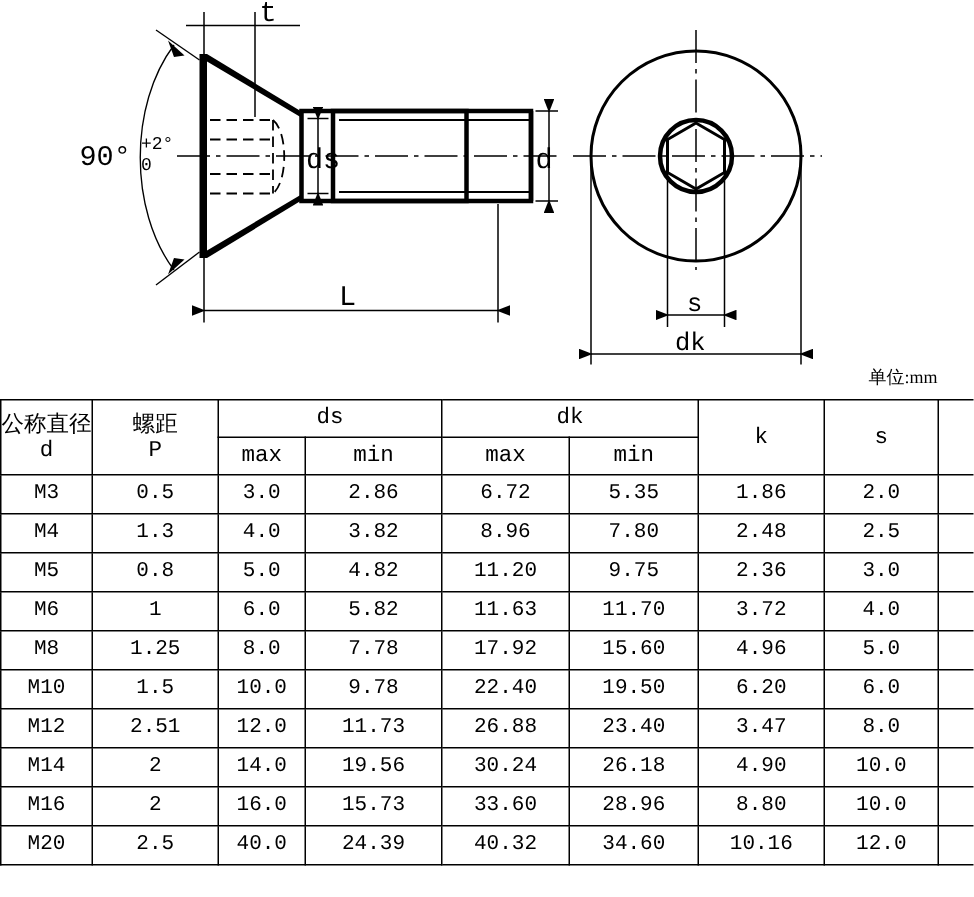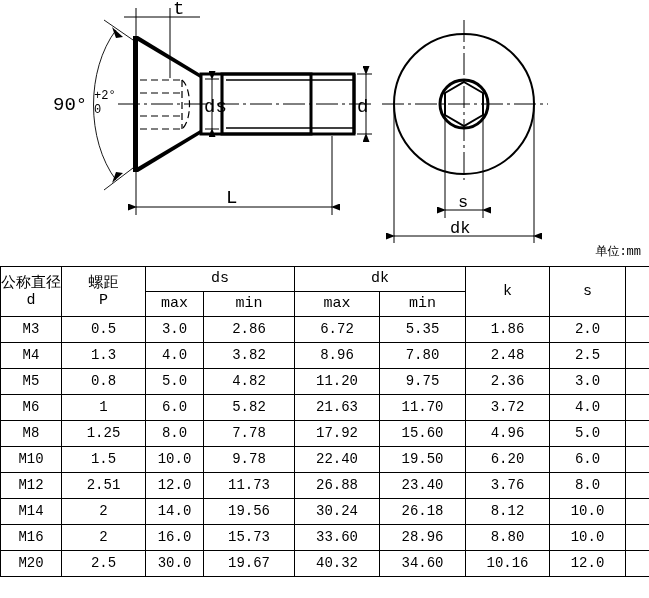--- a/index.html
+++ b/index.html
@@ -29,24 +29,24 @@
     top: 0;
     width: 649px;
     height: 265px;
   }
   #drawing svg {
     display: block;
   }
 
   .unit-note {
     position: absolute;
-    right: 8px;
+    right: 24px;
     top: 243px;
     font-size: 12px;
-    font-family: Liberation Mono, monospace;
+    font-family: Liberation Serif, serif;
     letter-spacing: 0;
     white-space: nowrap;
   }
 
   
   #spec-table-wrap {
     position: absolute;
     left: 0;
     top: 266px;
     width: 649px;
@@ -304,21 +304,21 @@
             <td>9.75</td>
             <td>2.36</td>
             <td>3.0</td>
             <td>1.9</td>
           </tr>
           <tr>
             <td>M6</td>
             <td>1</td>
             <td>6.0</td>
             <td>5.82</td>
-            <td>21.63</td>
+            <td>11.63</td>
             <td>11.70</td>
             <td>3.72</td>
             <td>4.0</td>
             <td>2.2</td>
           </tr>
           <tr>
             <td>M8</td>
             <td>1.25</td>
             <td>8.0</td>
             <td>7.78</td>
@@ -339,51 +339,51 @@
             <td>6.0</td>
             <td>3.6</td>
           </tr>
           <tr>
             <td>M12</td>
             <td>2.51</td>
             <td>12.0</td>
             <td>11.73</td>
             <td>26.88</td>
             <td>23.40</td>
-            <td>3.76</td>
+            <td>3.47</td>
             <td>8.0</td>
             <td>4.3</td>
           </tr>
           <tr>
             <td>M14</td>
             <td>2</td>
             <td>14.0</td>
             <td>19.56</td>
             <td>30.24</td>
             <td>26.18</td>
-            <td>8.12</td>
+            <td>4.90</td>
             <td>10.0</td>
             <td>4.7</td>
           </tr>
           <tr>
             <td>M16</td>
             <td>2</td>
             <td>16.0</td>
             <td>15.73</td>
             <td>33.60</td>
             <td>28.96</td>
             <td>8.80</td>
             <td>10.0</td>
             <td>4.8</td>
           </tr>
           <tr>
             <td>M20</td>
             <td>2.5</td>
-            <td>30.0</td>
-            <td>19.67</td>
+            <td>40.0</td>
+            <td>24.39</td>
             <td>40.32</td>
             <td>34.60</td>
             <td>10.16</td>
             <td>12.0</td>
             <td>5.6</td>
           </tr>
         </tbody>
     </table>
   </div>
 

